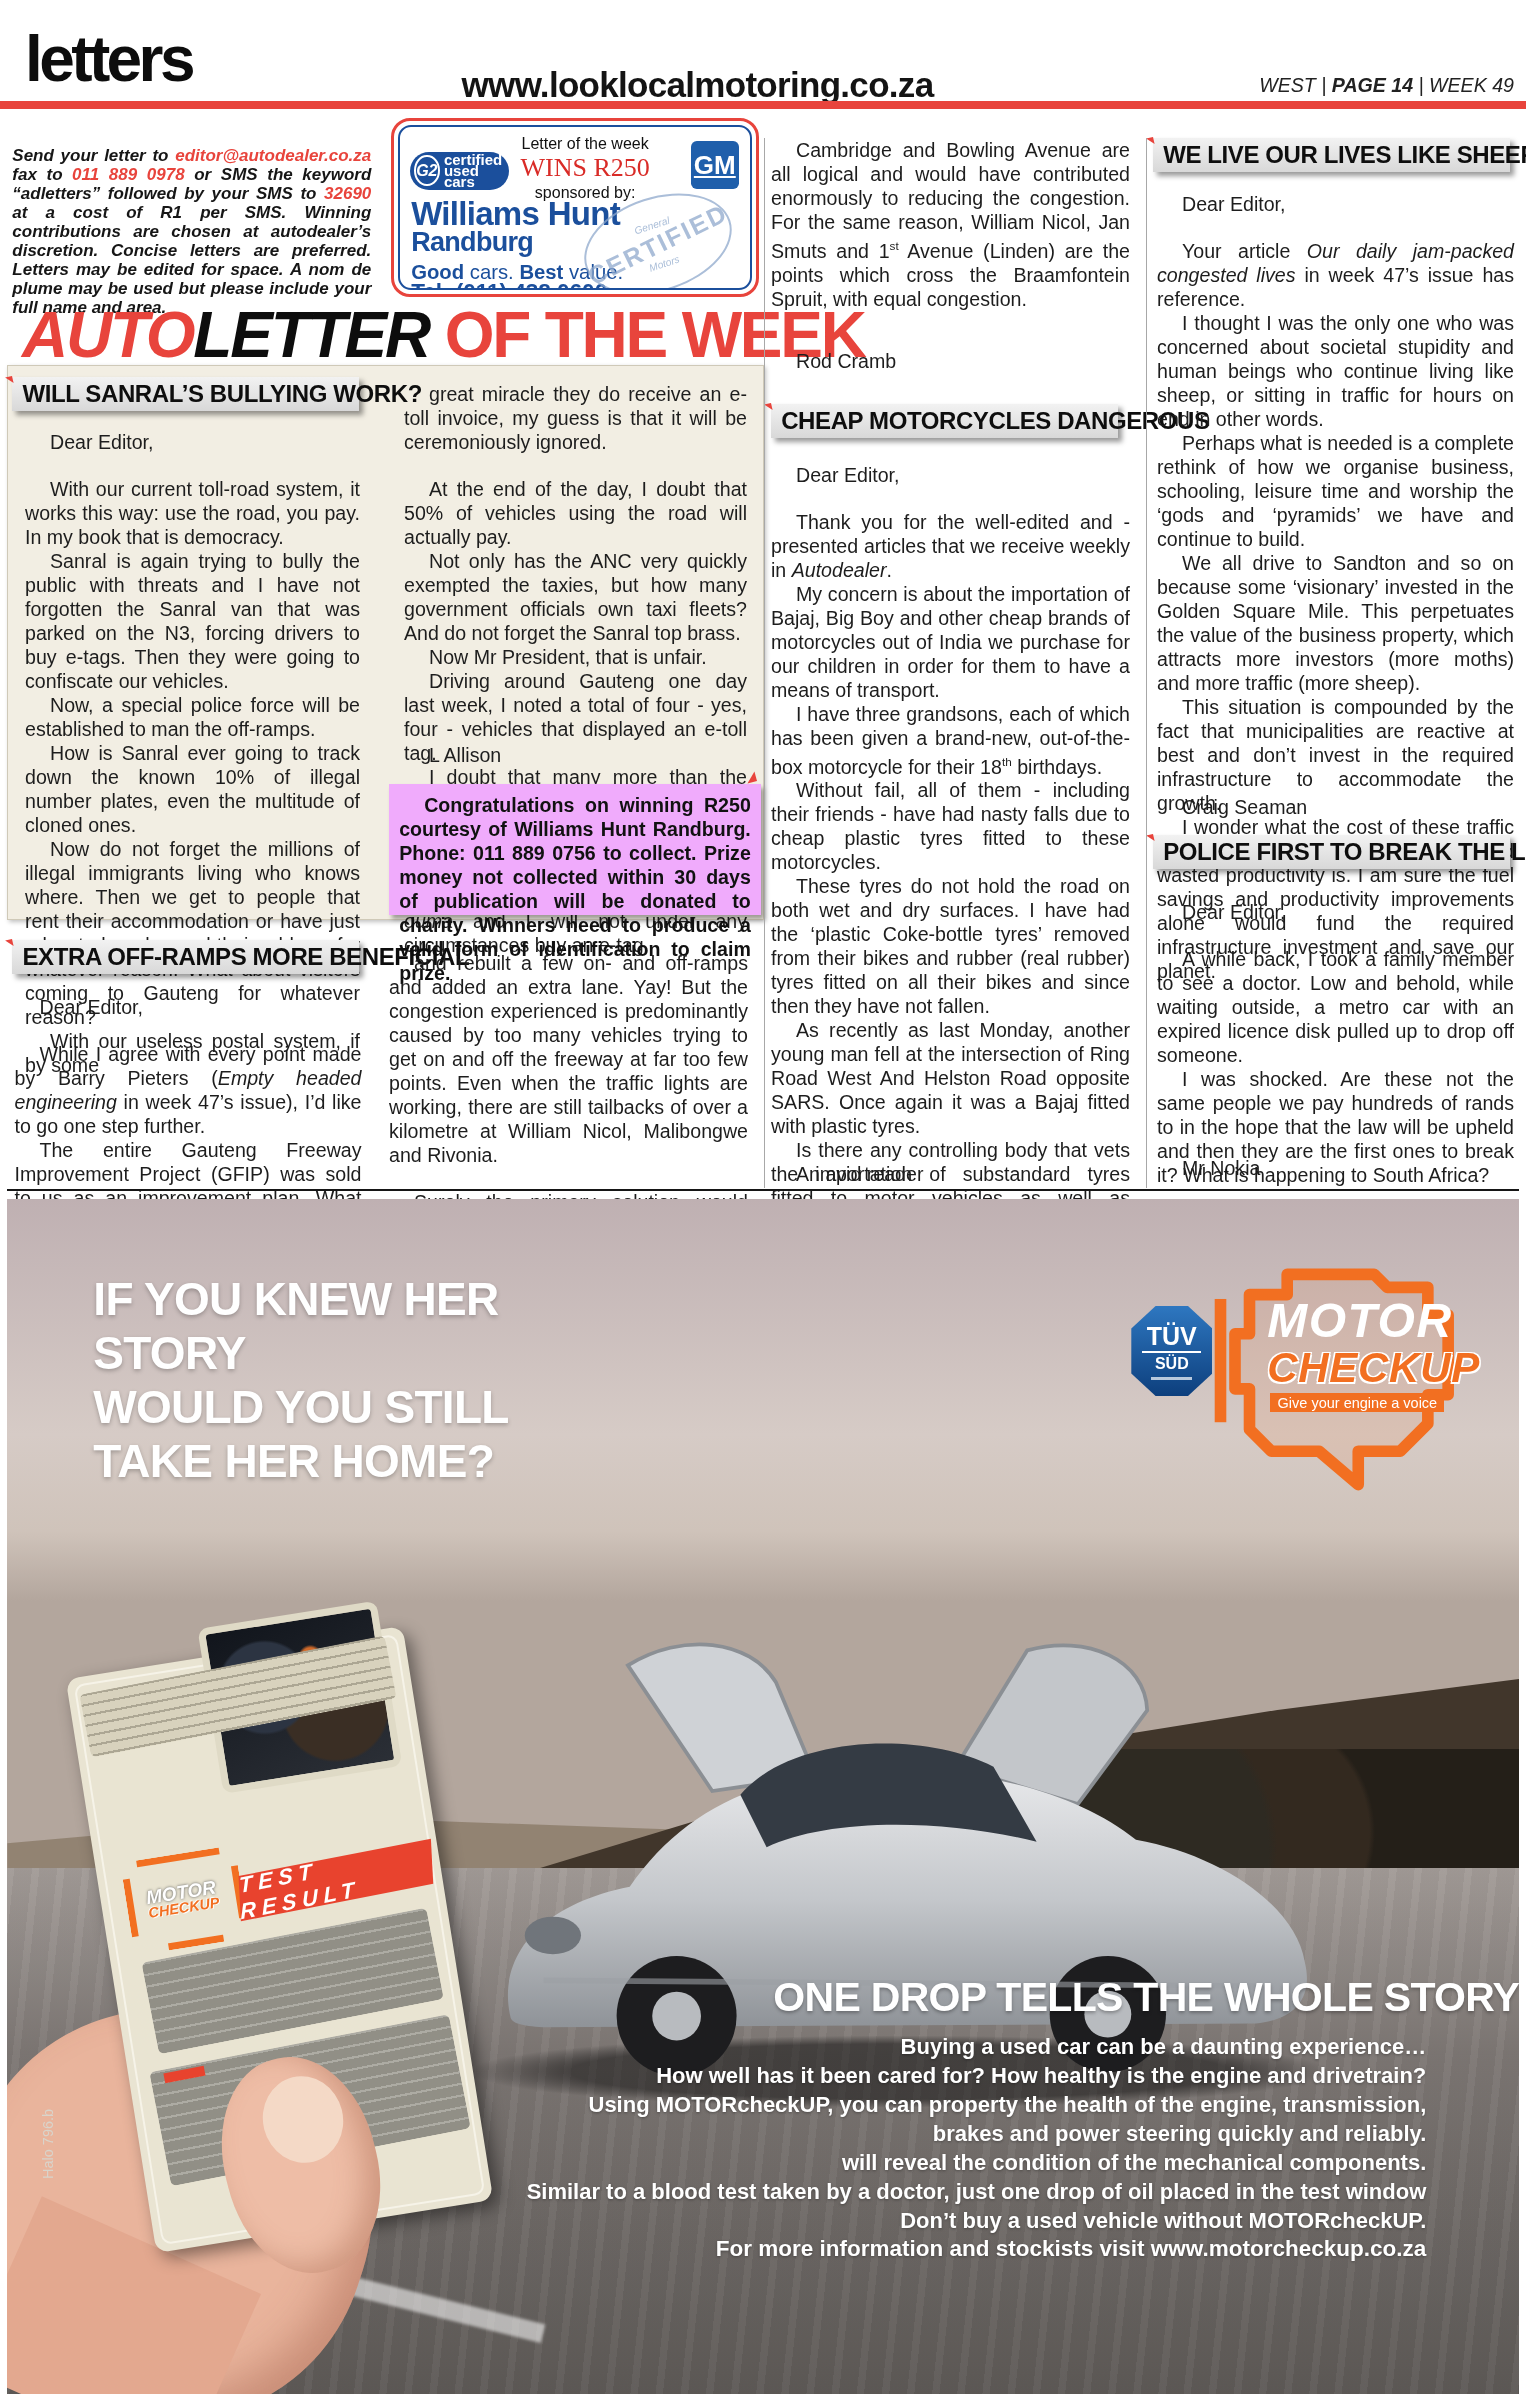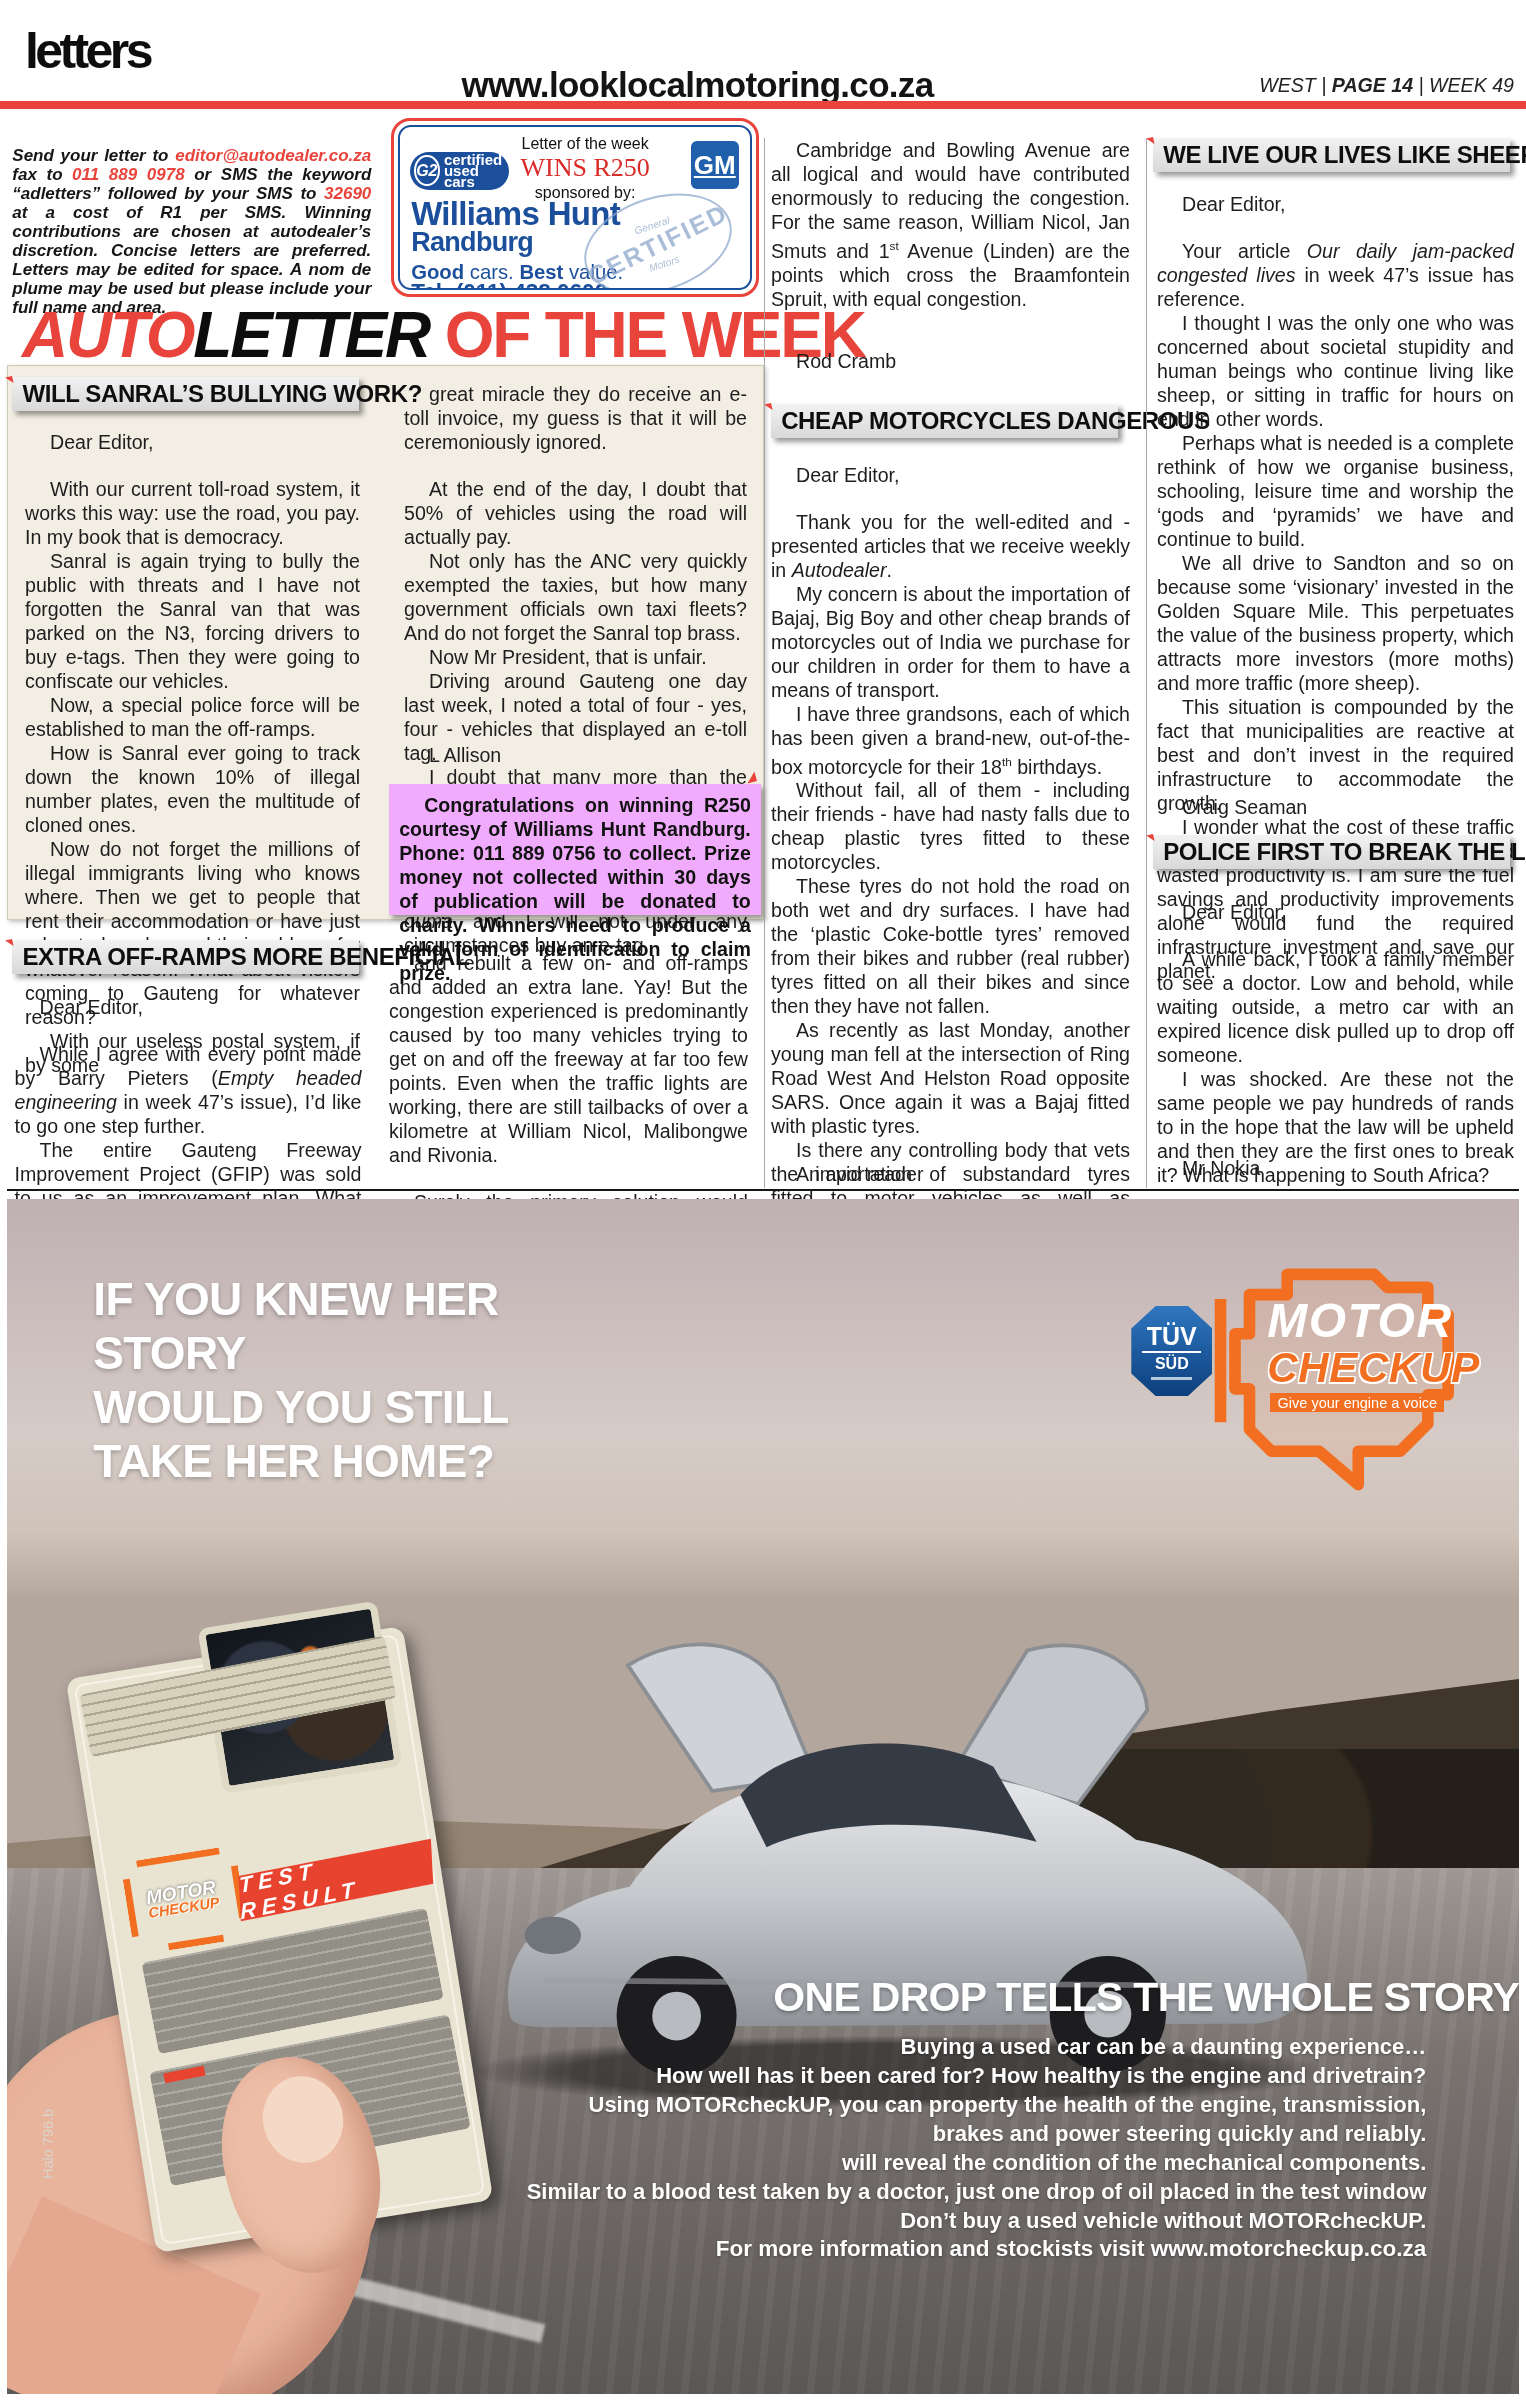--- a/index.html
+++ b/index.html
@@ -6,21 +6,21 @@
     --accent:#e8443c; --blue:#1b4f9c; --orange:#f26f21; --beige:#f2eee3;
     --gm_blue:#1f5fab; --stamp_blue:#8fa9cc;
   }
   *{box-sizing:border-box; margin:0; padding:0;}
   html,body{background:#888;}
   #page{position:relative; width:1527px; height:2401px; background:#fff; overflow:hidden;
     font-family:"Liberation Sans", sans-serif; color:#222;}
   .abs{position:absolute;}
 
   
-  .masthead{left:25px; top:22px; font-size:50px; font-weight:900; letter-spacing:-3.6px; color:#0d0d0d;}
+  .masthead{left:25px; top:22px; font-size:64px; font-weight:900; letter-spacing:-3.6px; color:#0d0d0d;}
   .site{left:407px; top:65px; width:581px; text-align:center; font-size:35px; font-weight:bold; color:#141414; letter-spacing:-0.7px;}
   .edition{right:13px; top:74px; font-size:19.6px; font-style:italic; color:#222;}
   .redrule{left:0; top:101px; width:1527px; height:8px; background:var(--accent,#e8443c);}
 
   
   .intro{left:12.3px; top:146px; width:359px; font-size:17px; line-height:19px;
     font-weight:bold; font-style:italic; text-align:justify; color:#161616;}
   .s-red{color:var(--accent,#e8443c);}
   .s-it{font-style:italic;}
   .s-b{font-weight:bold;}

